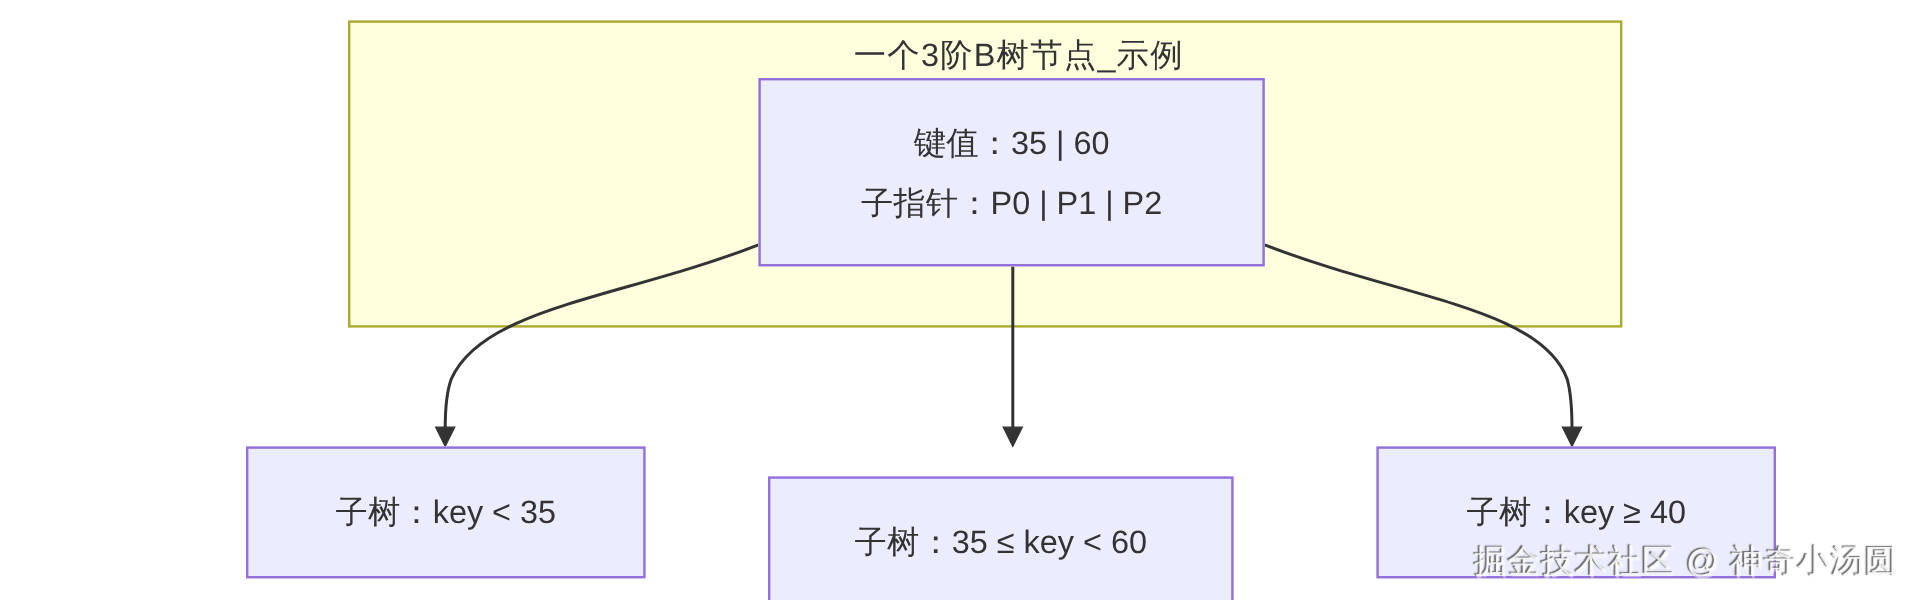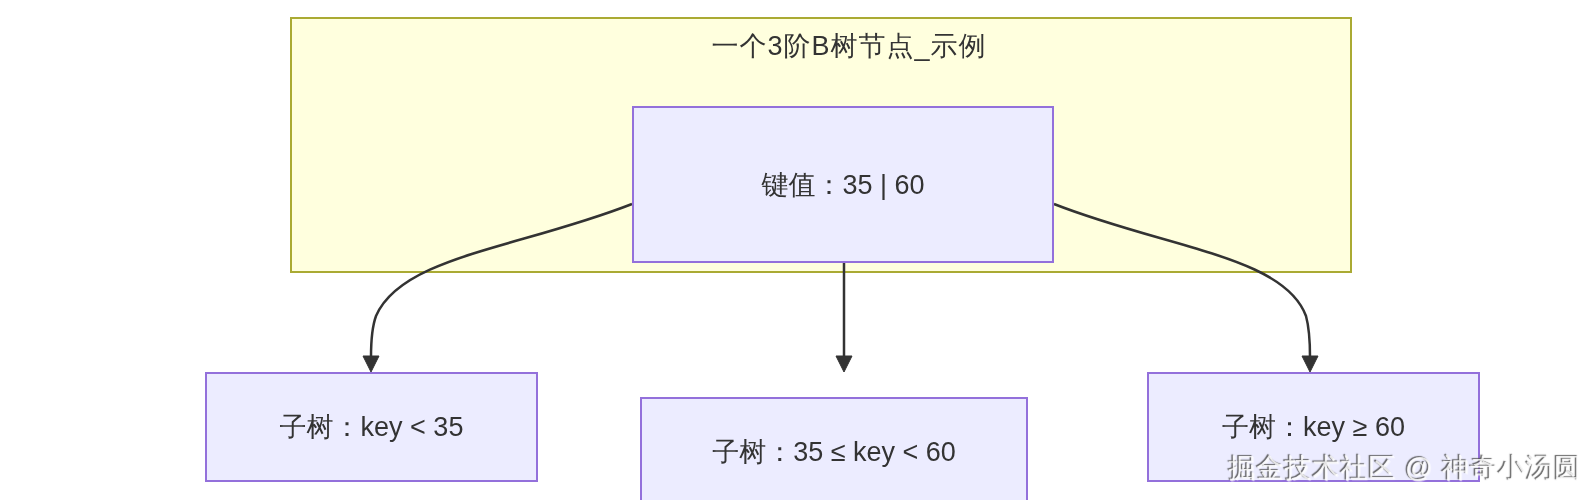--- a/index.html
+++ b/index.html
@@ -49,21 +49,20 @@
     border: 2px solid #9370db;
     box-sizing: border-box;
     display: flex;
     flex-direction: column;
     align-items: center;
     justify-content: center;
     gap: 14px;
     color: #333333;
     font-size: 27px;
     font-weight: 500;
-    margin-top: 41px;
   }
   .bnode .line { white-space: nowrap; }
   
   .child {
     position: absolute;
     top: 372px;
     height: 110px;
     background: #ececff;
     border: 2px solid #9370db;
     box-sizing: border-box;
@@ -129,27 +128,28 @@
       <polygon points="844,372 836,356 852,356"></polygon>
     </g>
     <g>
       <path d="M 1054 204 C 1166 248, 1284 256, 1306 316 C 1309 327, 1310 340, 1310 357"></path>
       <polygon points="1310,372 1302,356 1318,356"></polygon>
     </g>
   </svg>
 
   <div class="bnode">
     <div class="line">键值：35 | 60</div>
+    <div class="line">子指针：P0 | P1 | P2</div>
   </div>
 
   <div class="child left">
     <span>子树：key &lt; 35</span>
   </div>
   <div class="child middle">
     <span>子树：35 ≤ key &lt; 60</span>
   </div>
   <div class="child right">
-    <span>子树：key ≥ 60</span>
+    <span>子树：key ≥ 40</span>
   </div>
 
   <div class="watermark">掘金技术社区 @ 神奇小汤圆</div>
 
 </div>
 
 </body></html>

